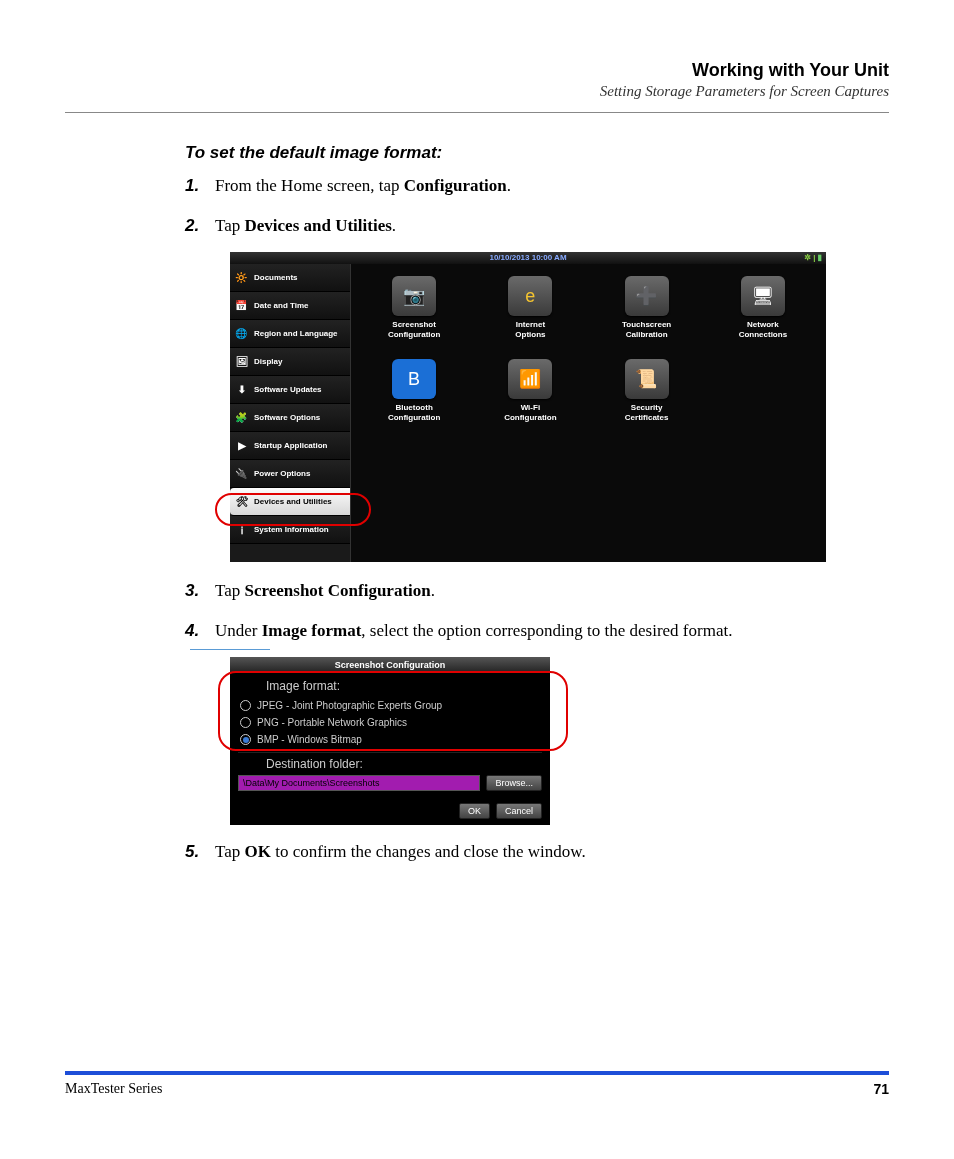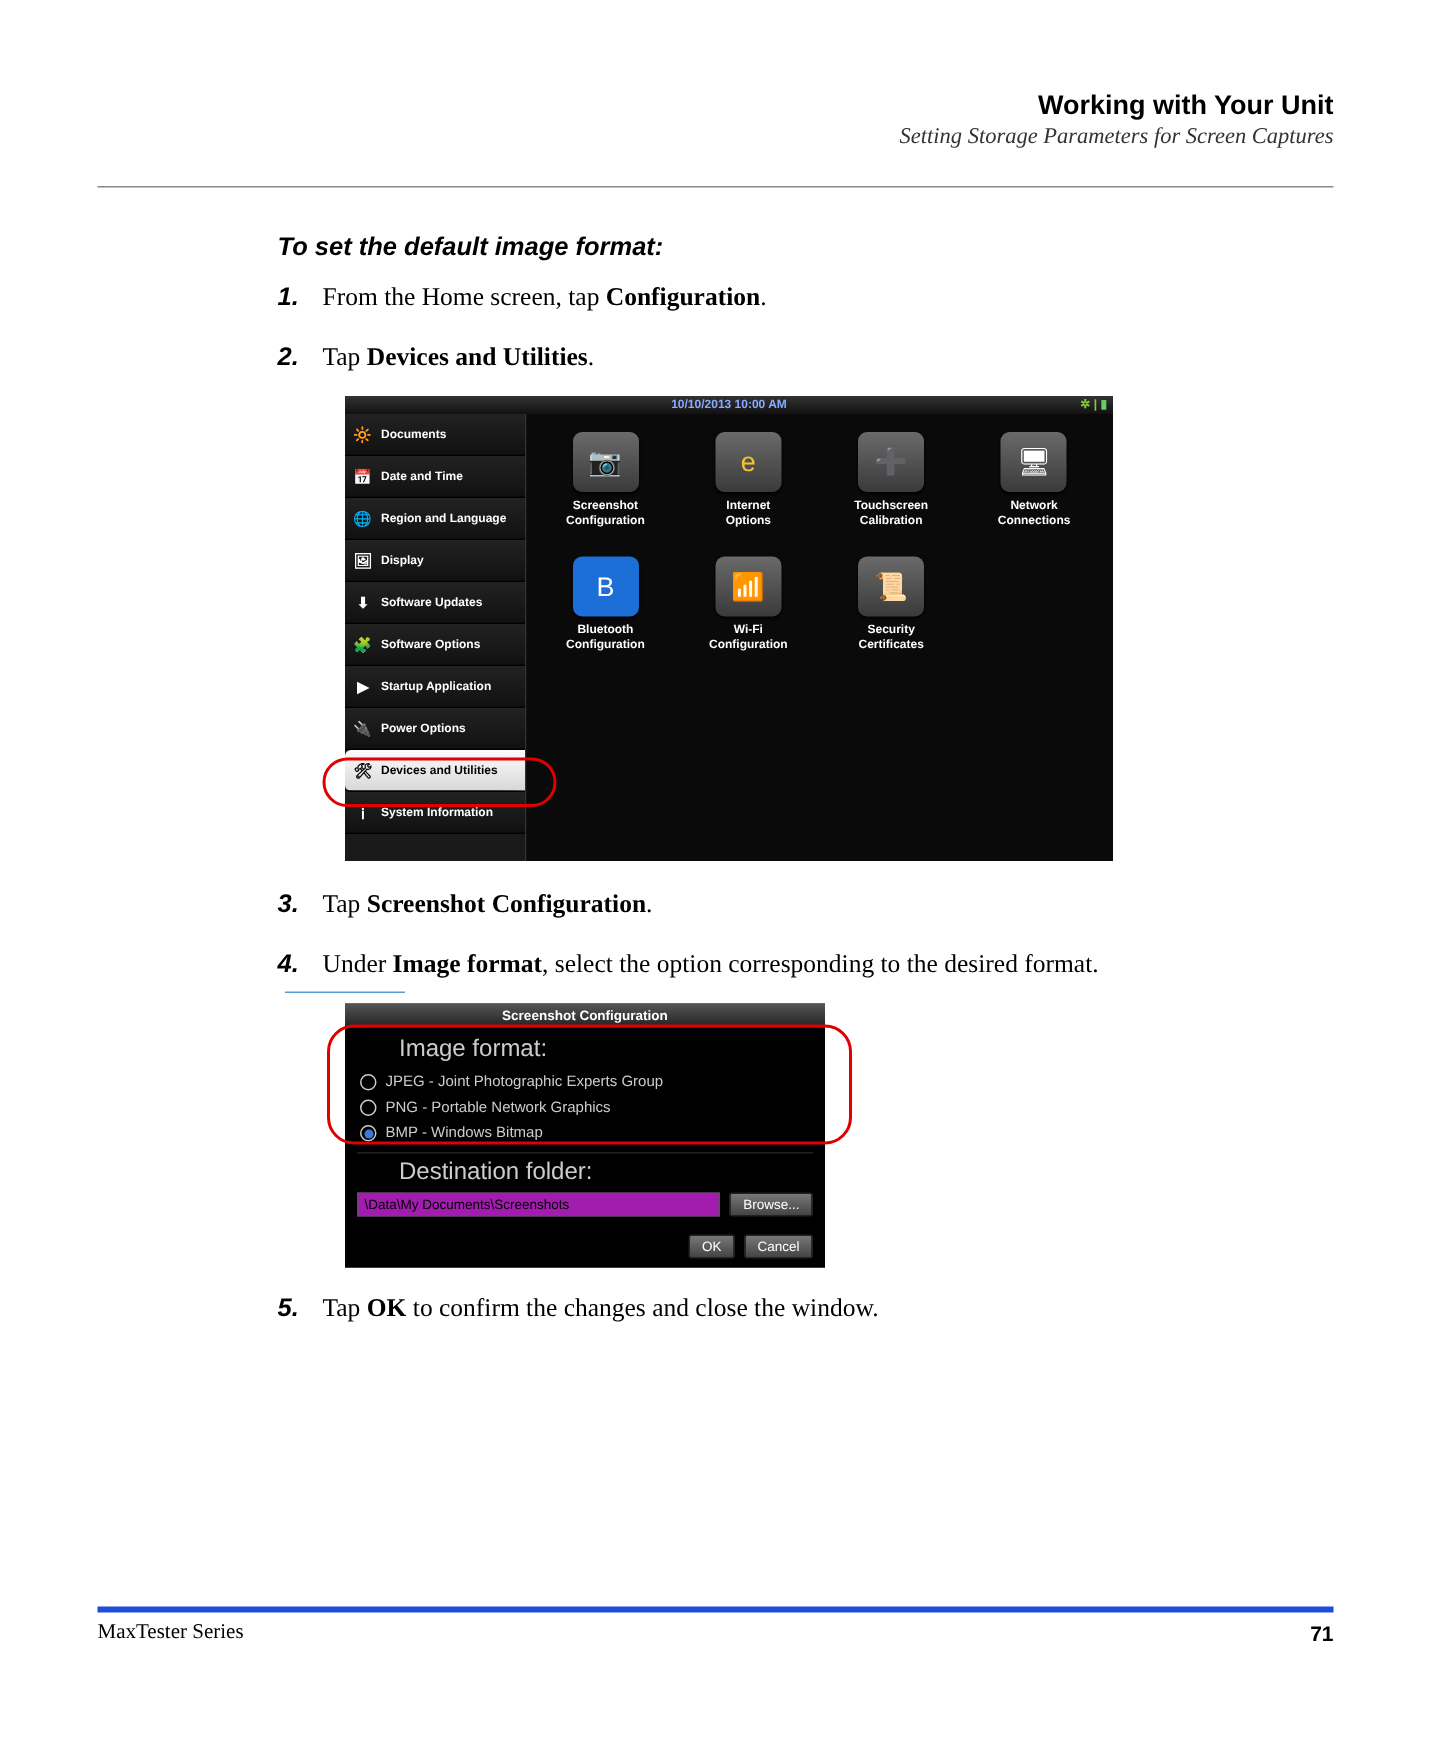--- a/index.html
+++ b/index.html
@@ -13,21 +13,21 @@
     position: relative;
   }
   .page {
     padding: 60px 65px 30px 65px;
     box-sizing: border-box;
     height: 100%;
     position: relative;
   }
   .header {
     text-align: right;
-    margin-bottom: 24px;
+    margin-bottom: 12px;
   }
   .header-title {
     font-family: Arial, Helvetica, sans-serif;
     font-weight: bold;
     font-size: 18px;
   }
   .header-sub {
     font-style: italic;
     font-size: 15px;
     margin-top: 2px;
@@ -62,21 +62,21 @@
     font-family: Arial, Helvetica, sans-serif;
     font-weight: bold;
     font-style: italic;
     min-width: 18px;
   }
   ol.steps li .body { flex: 1; }
   .bold { font-weight: bold; }
 
   
   .screenshot1 {
-    width: 512px;
+    width: 596px;
     margin: 4px 0 16px 165px;
     background: #000;
     font-family: Arial, Helvetica, sans-serif;
     color: #fff;
     font-size: 9px;
     position: relative;
   }
   .s1-statusbar {
     background: linear-gradient(#333, #111);
     height: 12px;
@@ -178,21 +178,21 @@
     text-align: center;
     font-weight: bold;
     font-size: 9px;
     line-height: 16px;
     color: #fff;
   }
   .s2-content {
     padding: 6px 8px 6px 8px;
     position: relative;
   }
-  .s2-label { font-size: 16px; margin-bottom: 4px; padding-left: 28px; }
+  .s2-label { font-size: 12px; margin-bottom: 4px; padding-left: 28px; }
   .radio-row {
     display: flex;
     gap: 6px;
     padding: 3px 2px;
   }
   .radio {
     width: 11px; height: 11px;
     border: 1.5px solid #ccc;
     border-radius: 50%;
     display: inline-block;

